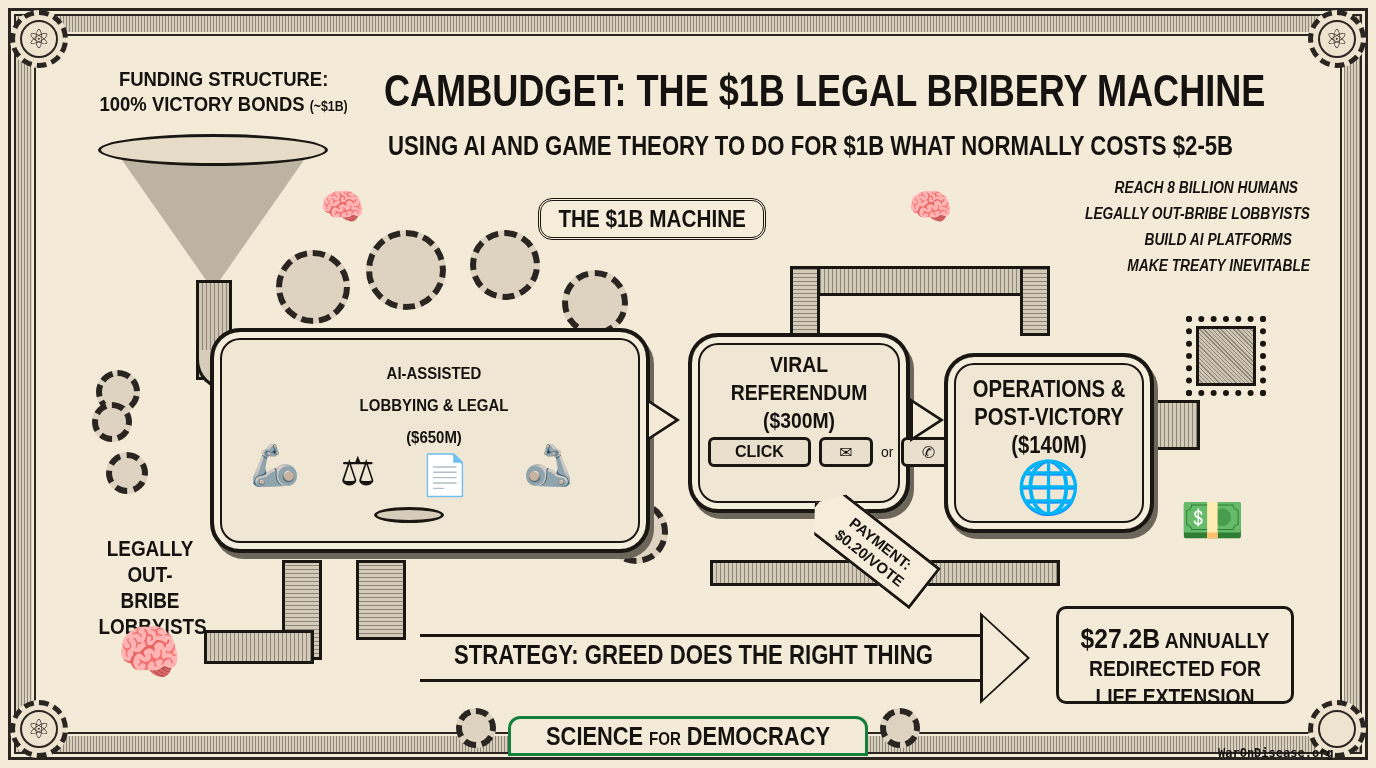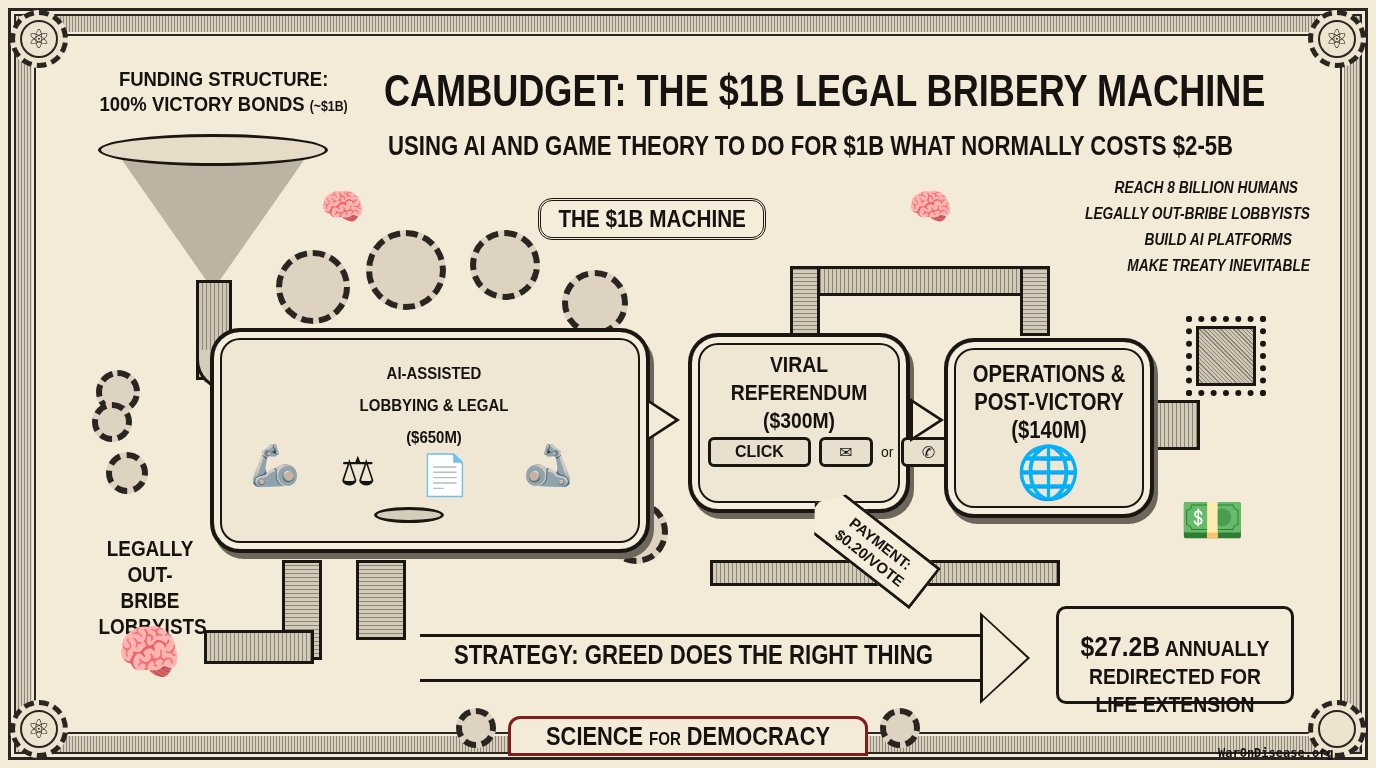--- a/index.html
+++ b/index.html
@@ -57,21 +57,21 @@
     border: 4px solid #1a1612; border-radius: 30px; background: #efe6d3;
     box-shadow: inset 0 0 0 6px #f6eedd, inset 0 0 0 8px #1a1612, 4px 6px 0 #6d665a;
   }
   .tank-label { text-align: center; font-weight: 700; line-height: 32px; }
   .tank-label div { transform: scaleX(0.88); }
 
   .tank1 { left: 210px; top: 328px; width: 440px; height: 225px; }
   .tank1 .tank-label { position: absolute; left: 90px; top: 26px; width: 260px; font-size: 17px; }
   .tank2 { left: 688px; top: 333px; width: 222px; height: 180px; }
   .tank2 .tank-label { position: absolute; left: 0; top: 14px; width: 100%; font-size: 22px; line-height: 28px; }
-  .tank3 { left: 944px; top: 338px; width: 210px; height: 180px; }
+  .tank3 { left: 944px; top: 353px; width: 210px; height: 180px; }
   .tank3 .tank-label { position: absolute; left: 0; top: 18px; width: 100%; font-size: 23px; line-height: 28px; }
 
   .flow-arrow { width: 0; height: 0; border-top: 22px solid transparent; border-bottom: 22px solid transparent; border-left: 34px solid #1a1612; }
   .flow-arrow::after { content:""; position:absolute; left:-31px; top:-17px; border-top:17px solid transparent; border-bottom:17px solid transparent; border-left:26px solid #f3ead8; }
 
   .vote-btns { position: absolute; left: 16px; top: 100px; display: flex; gap: 8px; align-items: center; font-size: 14px; }
   .vbtn { border: 3px solid #1a1612; border-radius: 6px; background: #e8dfcc; font-weight: 700; font-size: 16px; padding: 2px 24px; height: 30px; display:flex; align-items:center; justify-content:center; }
   .vbtn.sq { width: 34px; }
 
   .robot { font-size: 40px; position: absolute; }
@@ -90,28 +90,28 @@
 
   .strategy-arrow { left: 420px; top: 612px; width: 580px; height: 90px; }
   .strategy-body { position:absolute; left:0; top: 22px; width: 560px; height: 48px; border: 3px solid #1a1612; border-right: none; border-left: none; background: #f3ead8; }
   .strategy-head { position:absolute; left: 560px; top: 0; width: 0; height: 0; border-top: 46px solid transparent; border-bottom: 46px solid transparent; border-left: 50px solid #1a1612; }
   .strategy-head::after { content:""; position:absolute; left:-47px; top:-41px; border-top:41px solid transparent; border-bottom:41px solid transparent; border-left:44px solid #f3ead8; }
   .strategy-text { position:absolute; left: 34px; top: 28px; font-size: 27px; font-weight: 700; white-space: nowrap; transform: scaleX(0.82); transform-origin: left; }
 
   .result-box {
     left: 1056px; top: 606px; width: 238px; height: 98px;
     border: 3px solid #1a1612; border-radius: 10px; background: #f3ead8;
-    text-align: center; font-weight: 700; font-size: 22px; line-height: 28px; padding-top: 24px;
+    text-align: center; font-weight: 700; font-size: 22px; line-height: 28px; padding-top: 16px;
   }
   .result-box div { transform: scaleX(0.88); }
   .result-box .big { font-size: 28px; }
 
   .footer-banner {
     left: 508px; top: 716px; width: 360px; height: 40px;
-    border: 3px solid #7f1d1d; border-radius: 12px 12px 0 0; background: #f3ead8;
+    border: 3px solid #15803d; border-radius: 12px 12px 0 0; background: #f3ead8;
     display:flex; align-items:center; justify-content:center; font-weight:700; font-size: 26px;
   }
   .footer-banner .for { font-size: 18px; margin: 0 7px; }
   .footer-banner .inner { transform: scaleX(0.84); white-space: nowrap; }
 
   .watermark { left: 1218px; top: 746px; font-family: "DejaVu Sans Mono", monospace; font-size: 12px; font-weight: 700; }
 
   .gear { border-radius: 50%; border: 6px dashed #2a2520; background: #ddd3c0; }
   .pipe-h { background: repeating-linear-gradient(90deg,#d4cab8 0 3px,#8d8678 3px 4px); border: 3px solid #1a1612; }
   .pipe-v { background: repeating-linear-gradient(0deg,#d4cab8 0 3px,#8d8678 3px 4px); border: 3px solid #1a1612; }

